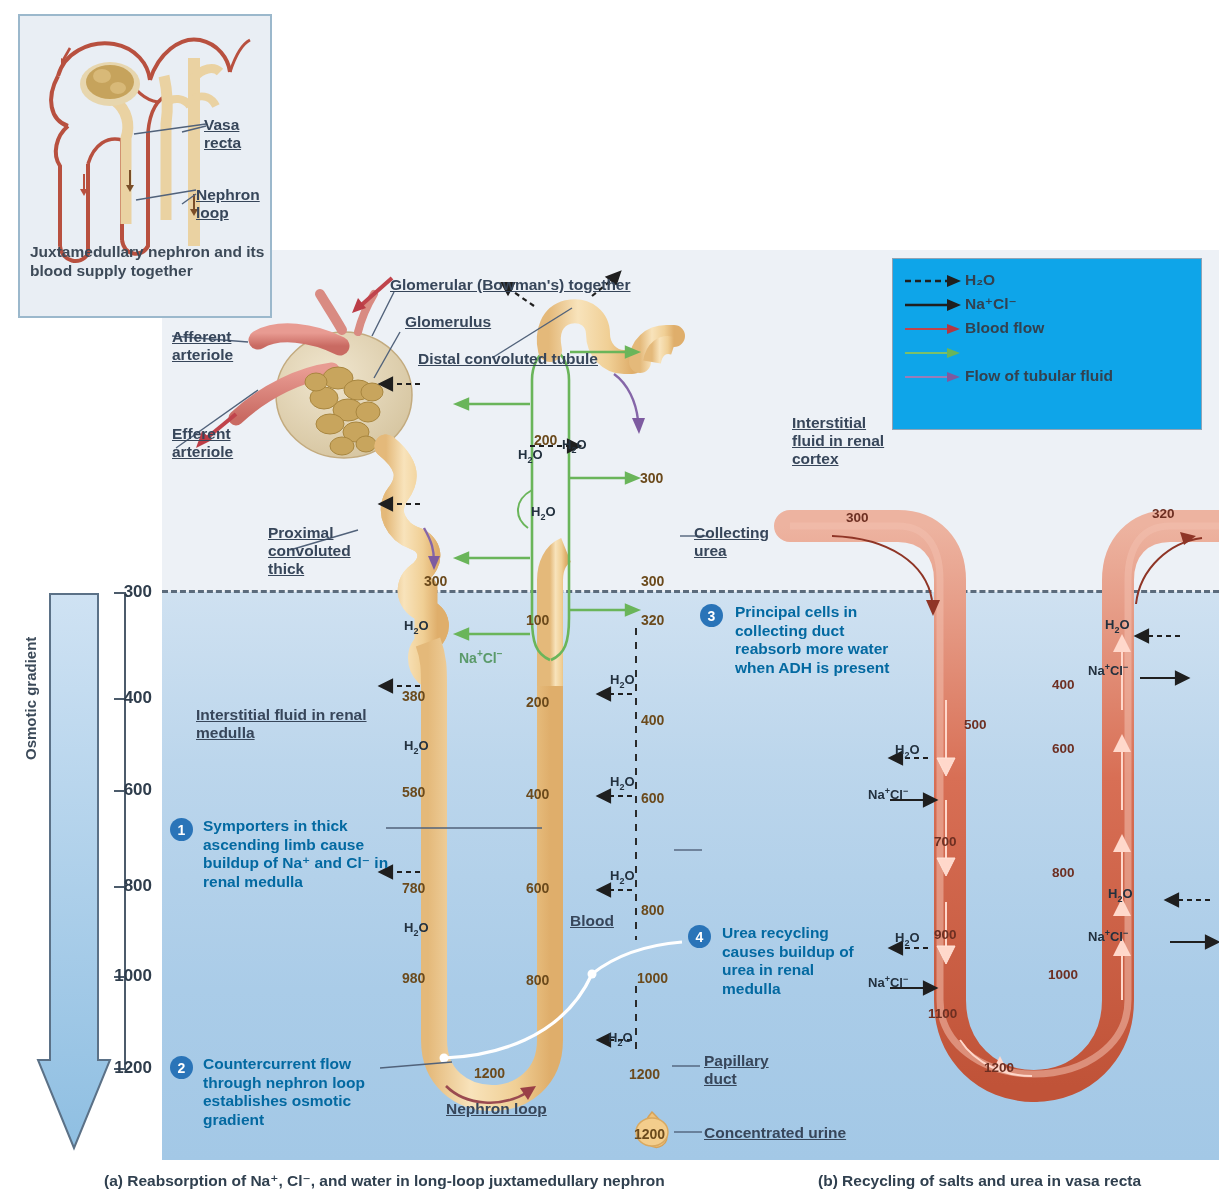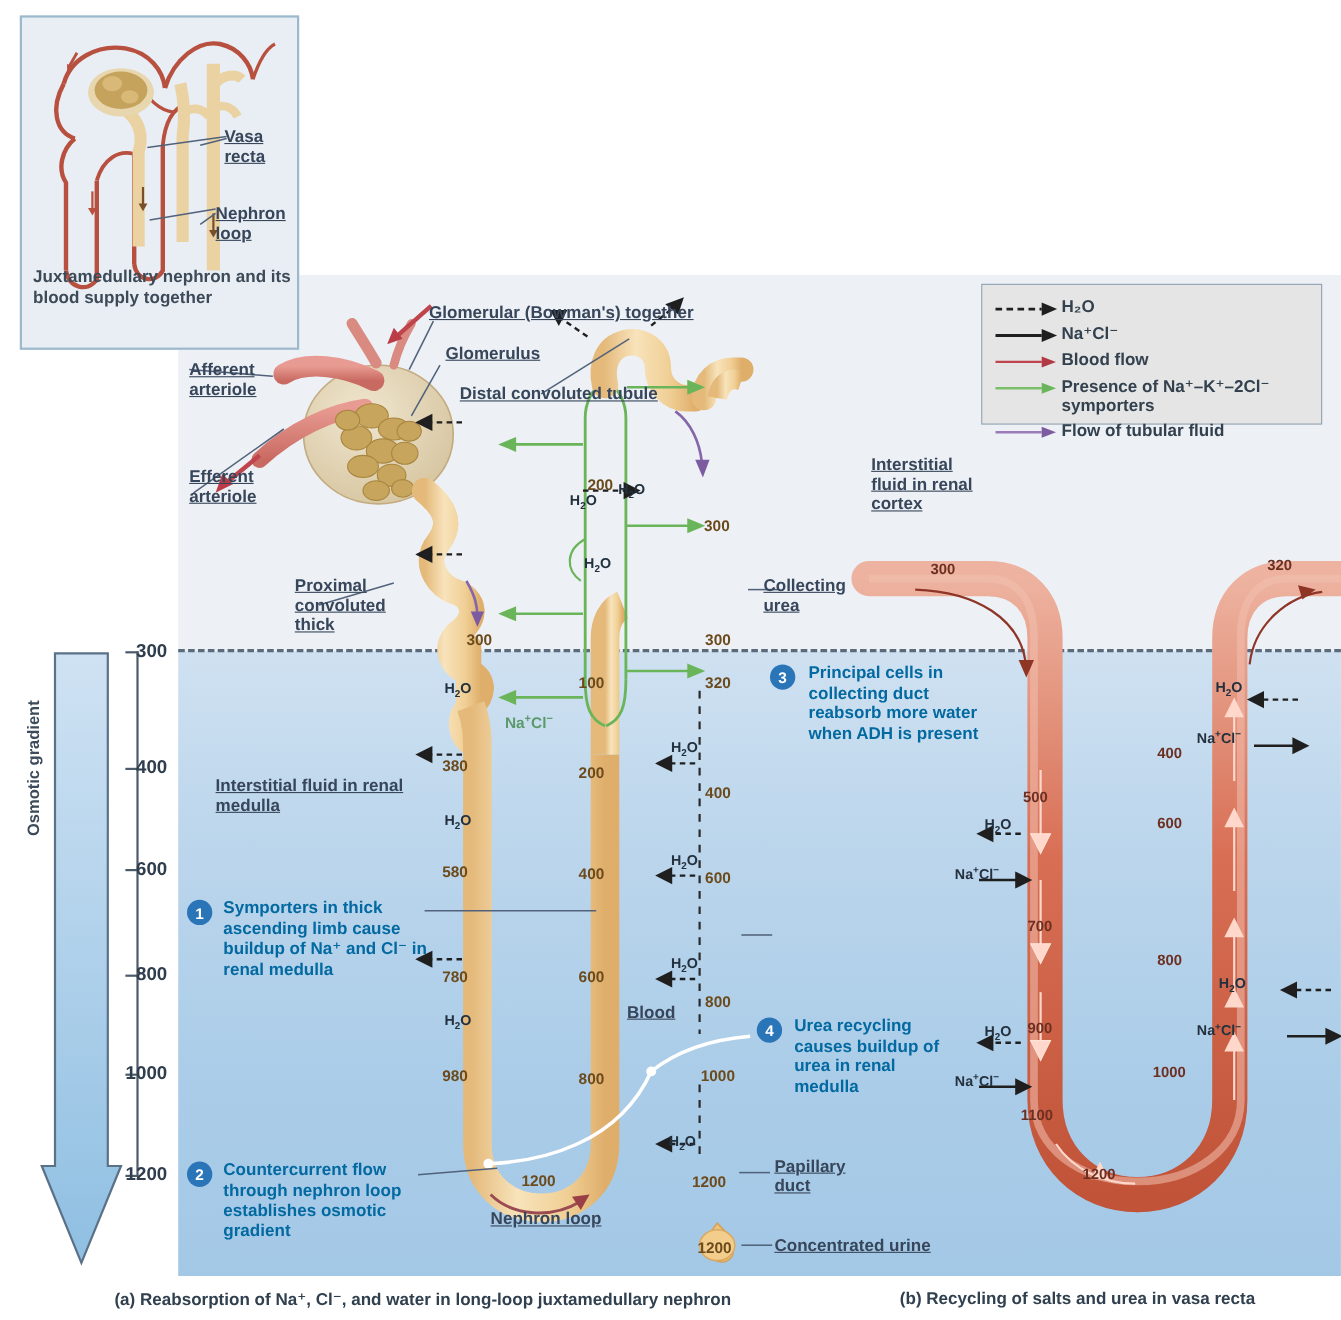--- a/index.html
+++ b/index.html
@@ -12,22 +12,22 @@
       background:#e9eef4;border:2px solid #9bb8cc;box-sizing:border-box;}
   #inset-caption{left:30px;top:242px;width:236px;font-size:15.5px;line-height:19px;
       color:#3d4a58;font-weight:600;}
   #cortex-zone{left:162px;top:250px;width:1057px;height:342px;
       background:#edf1f6;}
   #medulla-zone{left:162px;top:592px;width:1057px;height:568px;
       background:linear-gradient(180deg,#cfe1f1 0%,#bcd6ec 30%,#aacce8 70%,#a3c8e6 100%);}
   #cm-dash{left:162px;top:590px;width:1057px;height:0;
       border-top:3px dashed #5b6b7c;}
   
-  #legend{left:892px;top:258px;width:310px;height:128px;
-      background:#e5e5e5;border:1.5px solid #8fa3b5;box-sizing:border-box;padding:12px 10px;}
+  #legend{left:892px;top:258px;width:310px;height:172px;
+      background:#0ea5e9;border:1.5px solid #8fa3b5;box-sizing:border-box;padding:12px 10px;}
   .lg-row{display:flex;align-items:flex-start;margin-bottom:5px;}
   .lg-arrow{width:62px;height:17px;flex:0 0 62px;margin-top:2px;}
   .lg-text{font-size:15.5px;line-height:17.5px;color:#33414f;font-weight:600;}
   
   #grad-arrow{left:36px;top:592px;width:76px;height:560px;}
   #grad-label{left:22px;top:760px;font-size:15px;font-weight:600;color:#3c4a59;
       transform:rotate(-90deg);transform-origin:left top;white-space:nowrap;}
   #scale-line{left:124px;top:592px;width:0;height:478px;border-left:2px solid #4c5b6b;}
   .tick{position:absolute;left:114px;width:12px;height:0;border-top:2px solid #4c5b6b;}
   .ticklab{position:absolute;font-size:17px;font-weight:700;color:#2f3d4c;text-align:left;}
@@ -122,21 +122,20 @@
       <line x1="2" y1="8" x2="44" y2="8" stroke="#c0444c" stroke-width="2.2"></line>
       <polygon points="44,3 57,8 44,13" fill="#b23843"></polygon>
       </svg>
     <div class="lg-text">Blood flow</div>
   </div>
   <div class="lg-row">
     <svg class="lg-arrow" viewBox="0 0 62 17">
       <line x1="2" y1="8" x2="44" y2="8" stroke="#7bbf6a" stroke-width="2.2"></line>
       <polygon points="44,3 57,8 44,13" fill="#6ab55a"></polygon>
       </svg>
-    <div class="lg-text" style="width:218px">Presence of Na⁺–K⁺–2Cl⁻ symporters</div>
   </div>
   <div class="lg-row">
     <svg class="lg-arrow" viewBox="0 0 62 17">
       <line x1="2" y1="8" x2="44" y2="8" stroke="#9b7cb8" stroke-width="2.2"></line>
       <polygon points="44,3 57,8 44,13" fill="#7d5ba0"></polygon>
       </svg>
     <div class="lg-text">Flow of tubular fluid</div>
   </div>
 </div>
 
@@ -468,21 +467,21 @@
     <line x1="360" y1="238" x2="400" y2="238"></line>
       <polygon points="408,238 396,232 396,244"></polygon>
     <line x1="430" y1="460" x2="394" y2="460" stroke-dasharray="5,4"></line>
       <polygon points="386,460 398,454 398,466"></polygon>
     <line x1="390" y1="502" x2="430" y2="502"></line>
       <polygon points="438,502 426,496 426,508"></polygon>
   </g>
 </svg>
 
 <div class="numr" style="left:846px;top:510px;">300</div>
-<div class="numr" style="left:930px;top:717px;">500</div>
+<div class="numr" style="left:964px;top:717px;">500</div>
 <div class="numr" style="left:934px;top:834px;">700</div>
 <div class="numr" style="left:934px;top:927px;">900</div>
 <div class="numr" style="left:928px;top:1006px;">1100</div>
 <div class="numr" style="left:984px;top:1060px;">1200</div>
 
 <div class="numr" style="left:1152px;top:506px;">320</div>
 <div class="numr" style="left:1052px;top:677px;">400</div>
 <div class="numr" style="left:1052px;top:741px;">600</div>
 <div class="numr" style="left:1052px;top:865px;">800</div>
 <div class="numr" style="left:1048px;top:967px;">1000</div>

